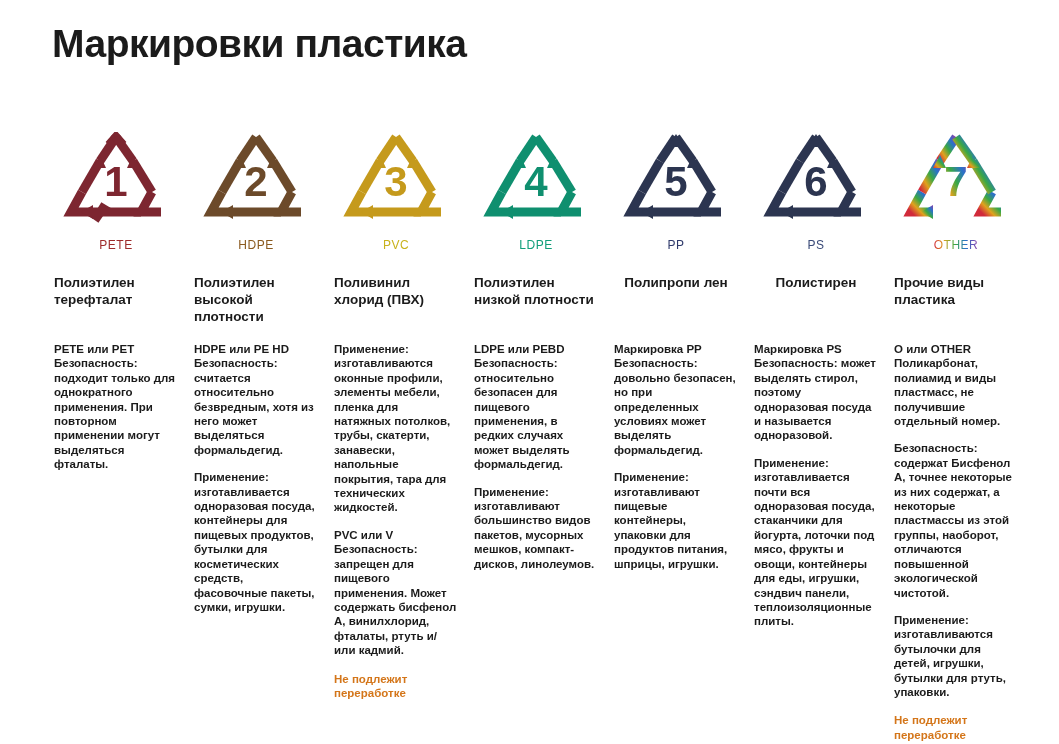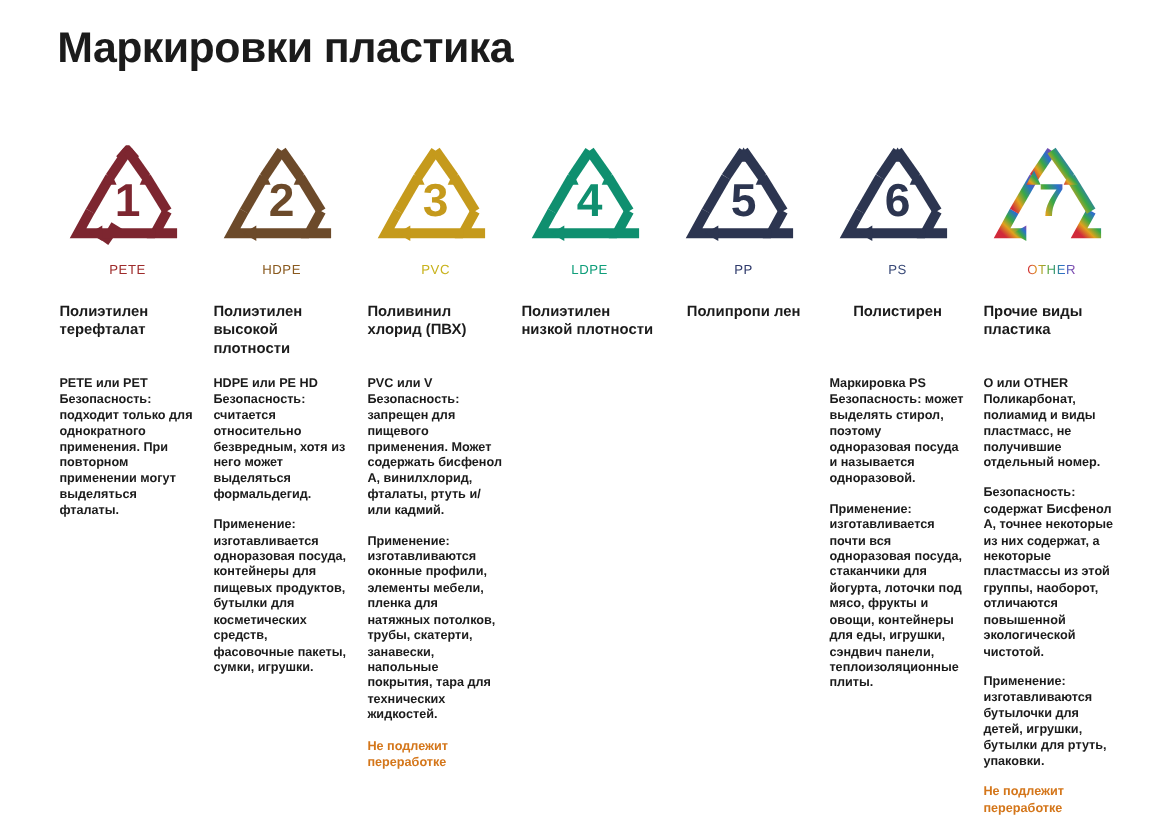--- a/index.html
+++ b/index.html
@@ -195,22 +195,22 @@
             <polygon points="43,23 49,36 36,36"></polygon>
             <polygon points="76,23 83,36 70,36"></polygon>
             <polygon points="36,73 36,87 24,80"></polygon>
           </g>
           <text x="59" y="64" text-anchor="middle" font-family="Liberation Sans, sans-serif" font-size="42" font-weight="bold" fill="#c59a1c">3</text>
         </svg>
       </div>
       <div class="code-label" style="color:#c8b21c">PVC</div>
       <div class="name">Поливинил хлорид (ПВХ)</div>
       <div class="body-text">
+        <p>Применение: изготавливаются оконные профили, элементы мебели, пленка для натяжных потолков, трубы, скатерти, занавески, напольные покрытия, тара для технических жидкостей.</p>
         <p>PVC или V Безопасность: запрещен для пищевого применения. Может содержать бисфенол А, винилхлорид, фталаты, ртуть и/или кадмий.</p>
-        <p>Применение: изготавливаются оконные профили, элементы мебели, пленка для натяжных потолков, трубы, скатерти, занавески, напольные покрытия, тара для технических жидкостей.</p>
       </div>
       <div class="norecycle">Не подлежит переработке</div>
     </div>
 
     <div class="col">
       <div class="symbol-wrap">
         <svg width="118" height="96" viewBox="0 0 118 96" aria-hidden="true">
           <g fill="none" stroke="#0f8f6f" stroke-width="9" stroke-linecap="butt">
             <path d="M34 80 L14 80 L25 60"></path>
             <path d="M25 60 L43 29"></path>
@@ -223,20 +223,24 @@
           <g fill="#0f8f6f">
             <polygon points="43,23 49,36 36,36"></polygon>
             <polygon points="76,23 83,36 70,36"></polygon>
             <polygon points="36,73 36,87 24,80"></polygon>
           </g>
           <text x="59" y="64" text-anchor="middle" font-family="Liberation Sans, sans-serif" font-size="42" font-weight="bold" fill="#0f8f6f">4</text>
         </svg>
       </div>
       <div class="code-label" style="color:#0f9e7a">LDPE</div>
       <div class="name">Полиэтилен низкой плотности</div>
+      <div class="body-text">
+        <p>LDPE или PEBD Безопасность: относительно безопасен для пищевого применения, в редких случаях может выделять формальдегид.</p>
+        <p>Применение: изготавливают большинство видов пакетов, мусорных мешков, компакт-дисков, линолеумов.</p>
+      </div>
     </div>
 
     <div class="col">
       <div class="symbol-wrap">
         <svg width="118" height="96" viewBox="0 0 118 96" aria-hidden="true">
           <g fill="none" stroke="#2c3550" stroke-width="9" stroke-linecap="butt">
             <path d="M34 80 L14 80 L25 60"></path>
             <path d="M25 60 L43 29"></path>
             <path d="M104 80 L84 80 L95 60"></path>
             <path d="M95 60 L76 29"></path>
@@ -247,20 +251,24 @@
           <g fill="#2c3550">
             <polygon points="59,2 67,15 51,15"></polygon>
             <polygon points="76,23 83,36 70,36"></polygon>
             <polygon points="36,73 36,87 24,80"></polygon>
           </g>
           <text x="59" y="64" text-anchor="middle" font-family="Liberation Sans, sans-serif" font-size="42" font-weight="bold" fill="#2c3550">5</text>
         </svg>
       </div>
       <div class="code-label" style="color:#2f3a6b">PP</div>
       <div class="name">Полипропи лен</div>
+      <div class="body-text">
+        <p>Маркировка PP Безопасность: довольно безопасен, но при определенных условиях может выделять формальдегид.</p>
+        <p>Применение: изготавливают пищевые контейнеры, упаковки для продуктов питания, шприцы, игрушки.</p>
+      </div>
     </div>
 
     <div class="col">
       <div class="symbol-wrap">
         <svg width="118" height="96" viewBox="0 0 118 96" aria-hidden="true">
           <g fill="none" stroke="#2c3550" stroke-width="9" stroke-linecap="butt">
             <path d="M34 80 L14 80 L25 60"></path>
             <path d="M25 60 L43 29"></path>
             <path d="M104 80 L84 80 L95 60"></path>
             <path d="M95 60 L76 29"></path>

